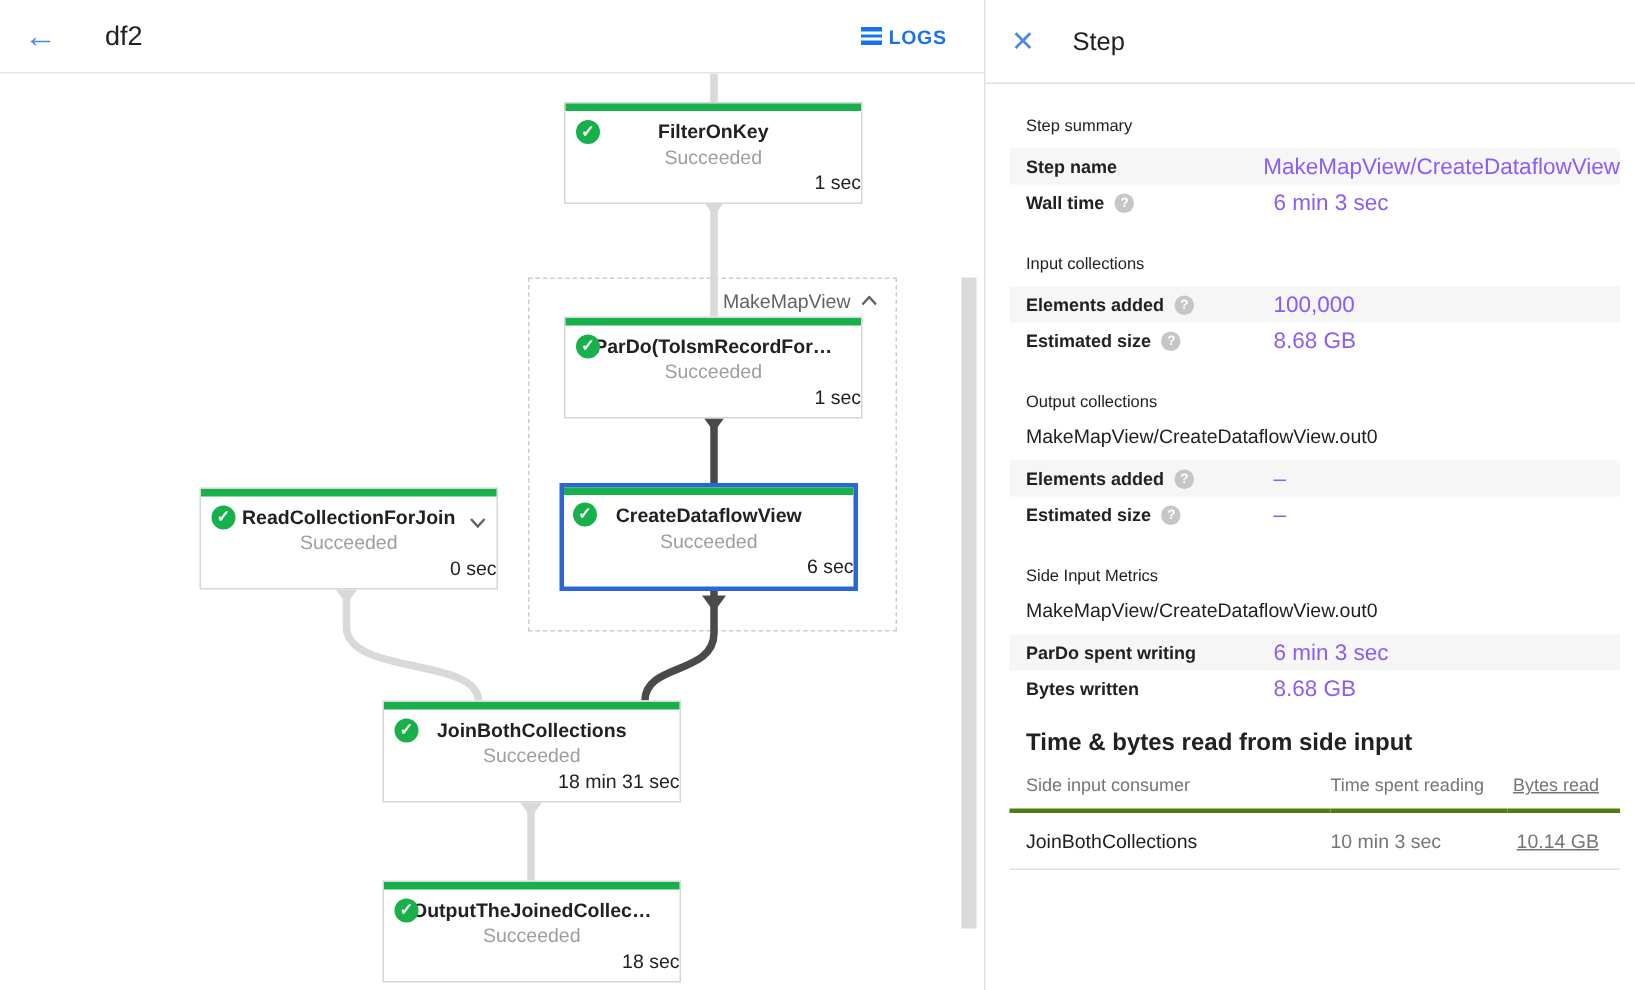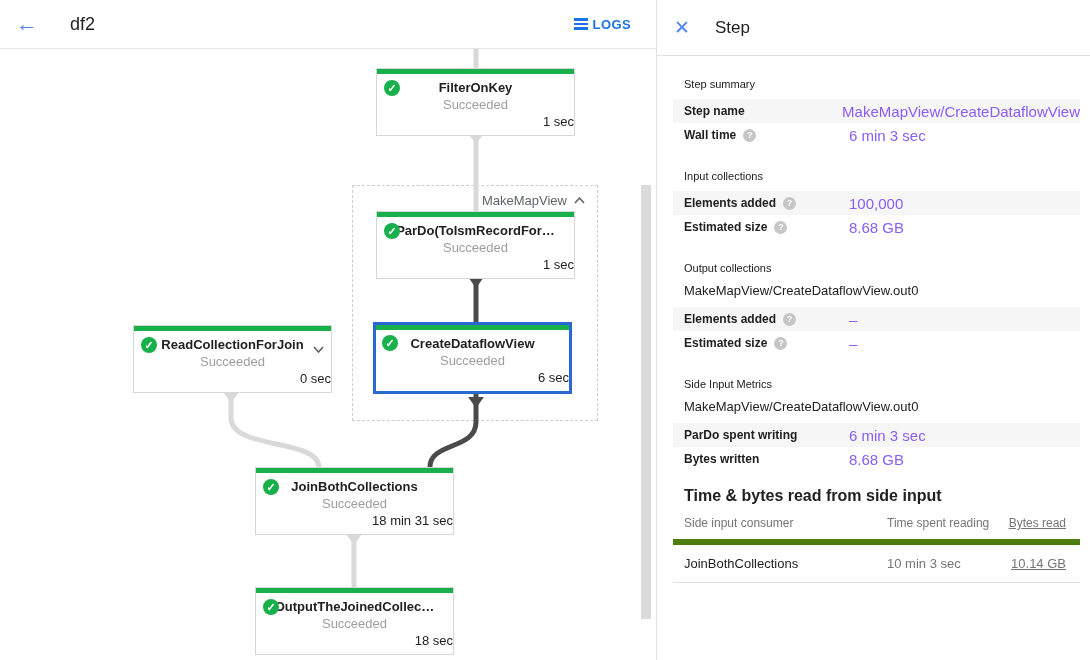--- a/index.html
+++ b/index.html
@@ -61,21 +61,21 @@
   .kv-label { width:165px; font-size:12px; font-weight:bold; color:#212121;
     display:flex; align-items:center; }
   .kv-value { font-size:15px; color:#8b5cf6; }
   .help { display:inline-block; width:13px; height:13px; border-radius:50%; background:#c6c6c6;
     color:#fff; font-size:9px; font-weight:bold; line-height:13px; text-align:center;
     margin-left:7px; cursor:pointer; }
 
   .table-heading { font-size:16px; font-weight:bold; color:#212121; margin:16px 0 0 11px; }
   .si-table { width:100%; border-collapse:collapse; margin-top:4px; }
   .si-table th { text-align:left; font-weight:400; color:#757575; font-size:12px;
-    padding:7px 0 9px; border-bottom:6px solid #4d7c0f; }
+    padding:7px 0 9px; border-bottom:3px solid #4d7c0f; }
   .si-table td { font-size:13px; color:#757575; padding:11px 0; border-bottom:1px solid #e0e0e0; }
   .si-table th.c1, .si-table td.c1 { padding-left:11px; width:214px; }
   .si-table td.c1 { color:#212121; }
   .si-table th.c2, .si-table td.c2 { width:118px; }
   .si-table th.c3, .si-table td.c3 { text-align:right; padding-right:14px;text-decoration:underline; }
 </style>
 </head>
 <body>
 
 <div class="app">

